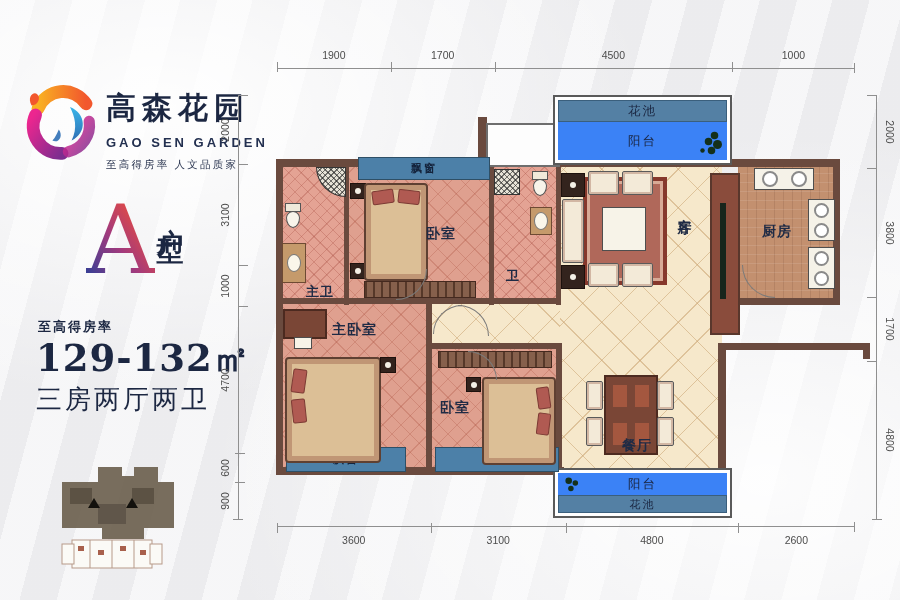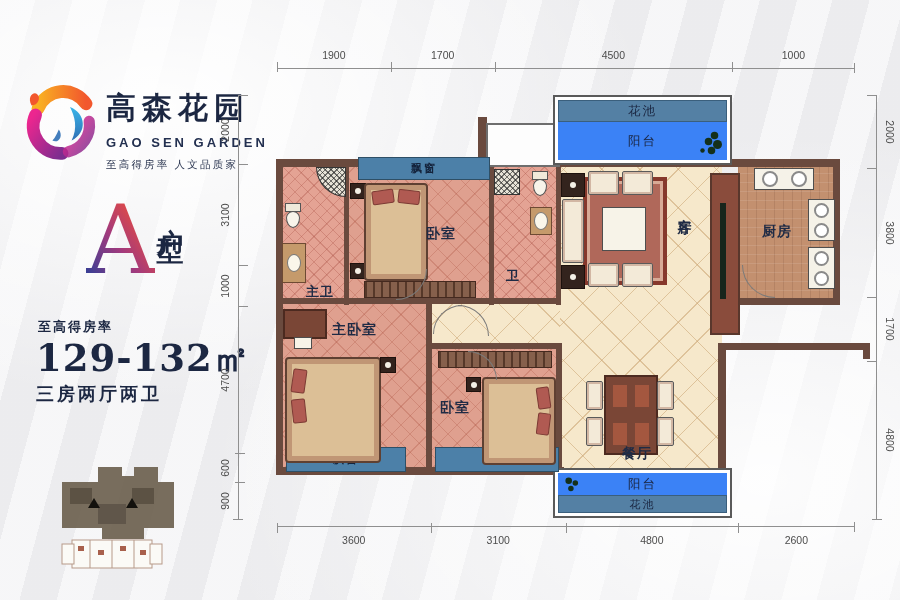--- a/index.html
+++ b/index.html
@@ -16,21 +16,21 @@
   .brand-cn{font-size:30px;font-weight:700;letter-spacing:6px;color:#1c2742;}
   .brand-en{font-size:13px;letter-spacing:3px;color:#233050;margin-top:6px;font-weight:600;}
   .brand-slogan{font-size:10.5px;letter-spacing:2.2px;color:#2a3550;margin-top:8px;}
   .type-letter{font-family:"DejaVu Serif","Liberation Serif",serif;font-size:96px;line-height:1;
     background:linear-gradient(to top right,#2e3f97 5%,#a23a7d 45%,#e04a47 75%,#ef6a3c 100%);
     -webkit-background-clip:text;background-clip:text;color:transparent;font-weight:400;}
   .type-label{writing-mode:vertical-rl;text-orientation:upright;font-size:27px;font-weight:700;
     color:#1c2742;letter-spacing:9px;}
   .area-prefix{font-size:13px;letter-spacing:2px;color:#1c2742;font-weight:600;}
   .area-value{font-family:"DejaVu Serif","Liberation Serif",serif;font-size:37px;font-weight:700;color:#1c2742;letter-spacing:1px;}
-  .rooms-summary{font-size:18px;color:#1c2742;letter-spacing:3px;font-weight:700;}
+  .rooms-summary{font-size:26px;color:#1c2742;letter-spacing:3px;font-weight:400;}
 
   
   .dim{display:flex;align-items:center;}
   .dim .seg{position:relative;display:flex;align-items:center;justify-content:center;
     font-size:10.5px;color:#4c4c4c;}
   .dim-top{border-bottom:1px solid #8f8f8f;height:20px;}
   .dim-top .seg{padding-bottom:6px;}
   .dim-top .seg::before{content:"";position:absolute;left:0;bottom:-5px;width:1px;height:10px;background:#8f8f8f;}
   .dim-top::after{content:"";position:absolute;right:0;bottom:-5px;width:1px;height:10px;background:#8f8f8f;}
   .dim-bottom{border-top:1px solid #8f8f8f;height:20px;}
@@ -402,16 +402,16 @@
     <div class="abs arc" style="left:188px;top:256px;width:28px;height:28px;transform:rotate(90deg)"></div>
     <div class="abs arc" style="left:462px;top:170px;width:32px;height:32px;transform:rotate(270deg)"></div>
 
     <div class="abs room-lbl small" style="left:26px;top:188px">主卫</div>
     <div class="abs room-lbl" style="left:146px;top:130px">卧室</div>
     <div class="abs room-lbl small" style="left:226px;top:172px">卫</div>
     <div class="abs room-lbl vert" style="left:396px;top:112px">客厅</div>
     <div class="abs room-lbl" style="left:482px;top:128px">厨房</div>
     <div class="abs room-lbl" style="left:52px;top:226px">主卧室</div>
     <div class="abs room-lbl" style="left:160px;top:304px">卧室</div>
-    <div class="abs room-lbl" style="left:342px;top:350px">餐厅</div>
+    <div class="abs room-lbl" style="left:342px;top:342px">餐厅</div>
   </div>
 
 </div>
 
 </body></html>

